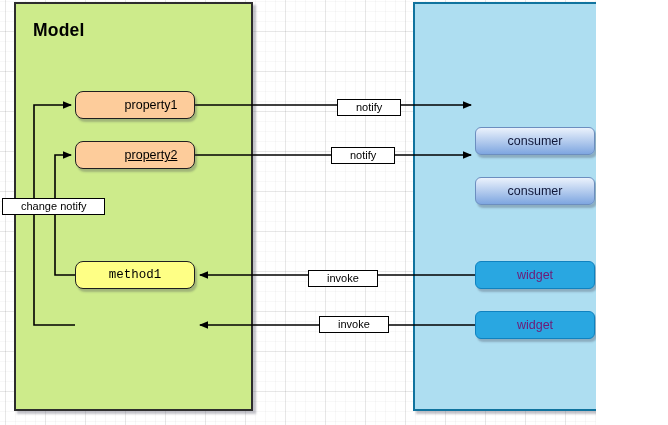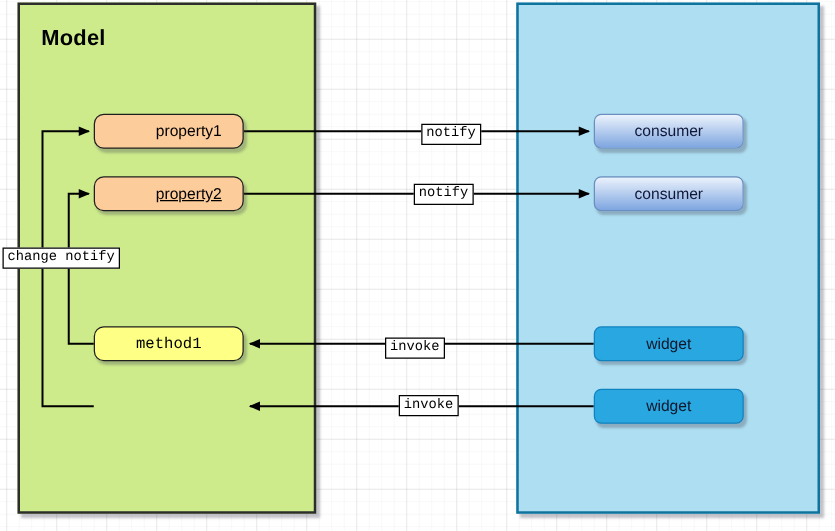--- a/index.html
+++ b/index.html
@@ -1,19 +1,19 @@
 <!DOCTYPE html>
 <html><head>
 <meta charset="utf-8">
 <style>
   html,body{margin:0;padding:0;}
   body{font-family:"Liberation Sans", sans-serif;}
   #canvas{
     position:relative;
-    width:668px;height:425px;
+    width:596px;height:425px;
     overflow:hidden;
     background-color:#ffffff;
     background-image:
       linear-gradient(to right, rgba(0,0,0,0.028) 1px, transparent 1px),
       linear-gradient(to bottom, rgba(0,0,0,0.028) 1px, transparent 1px),
       linear-gradient(to right, rgba(0,0,0,0.065) 1px, transparent 1px),
       linear-gradient(to bottom, rgba(0,0,0,0.065) 1px, transparent 1px);
     background-size:10px 10px,10px 10px,40px 40px,40px 40px;
     background-position:5px 1px,5px 1px,5px 31px,5px 31px;
   }
@@ -39,42 +39,41 @@
     box-sizing:border-box;
     width:120px;height:28px;
     border-radius:8px;
     display:flex;align-items:center;justify-content:center;
     font-size:12.5px;
     color:#000;
     box-shadow:2px 3px 2px rgba(60,60,80,0.30);
   }
   .node-property{background:#fdcc9b;border:1.6px solid #1f1f1f;padding-left:32px;}
   .node-method{background:#feff85;border:1.6px solid #1f1f1f;font-family:Liberation Mono, monospace;}
-  .node-consumer{background:linear-gradient(#ebf2fc,#7ea6e0);border:1.6px solid #6c8ebf;border-radius:6px;color:#10183a;}
-  .node-widget{background:#29a7e1;border:1.6px solid #0f82c0;border-radius:6px;color:#0f172a;}
+  .node-consumer{background:linear-gradient(#ebf2fc,#7ea6e0);border:1.6px solid #6c8ebf;border-radius:6px;color:#10183a;margin-top:36px;}
+  .node-widget{background:#29a7e1;border:1.6px solid #0f82c0;border-radius:6px;color:#701a75;}
   #property1{left:75px;top:91px;}
   #property2{left:75px;top:141px;text-decoration:underline;}
   #method1{left:75px;top:261px;}
   #method2{left:75px;top:311px;}
   #consumer1{left:475px;top:91px;}
   #consumer2{left:475px;top:141px;}
   #widget1{left:475px;top:261px;}
   #widget2{left:475px;top:311px;}
   #connectors{position:absolute;left:0;top:0;pointer-events:none;}
   #connectors path{pointer-events:auto;}
   .edge-label{
     position:absolute;
     background:#ffffff;
     border:1px solid #000000;
     font-size:11px;
     line-height:13px;
-    padding:1px 3px;
+    padding:1px 18px;
     color:#000;
     white-space:nowrap;
-    font-family:Liberation Mono, monospace;
   }
   #label-notify1{left:337px;top:99px;}
   #label-notify2{left:331px;top:147px;}
   #label-invoke1{left:308px;top:270px;}
   #label-invoke2{left:319px;top:316px;}
   #label-change-value{left:2px;top:198px;}
 </style>
 </head>
 <body>
 

